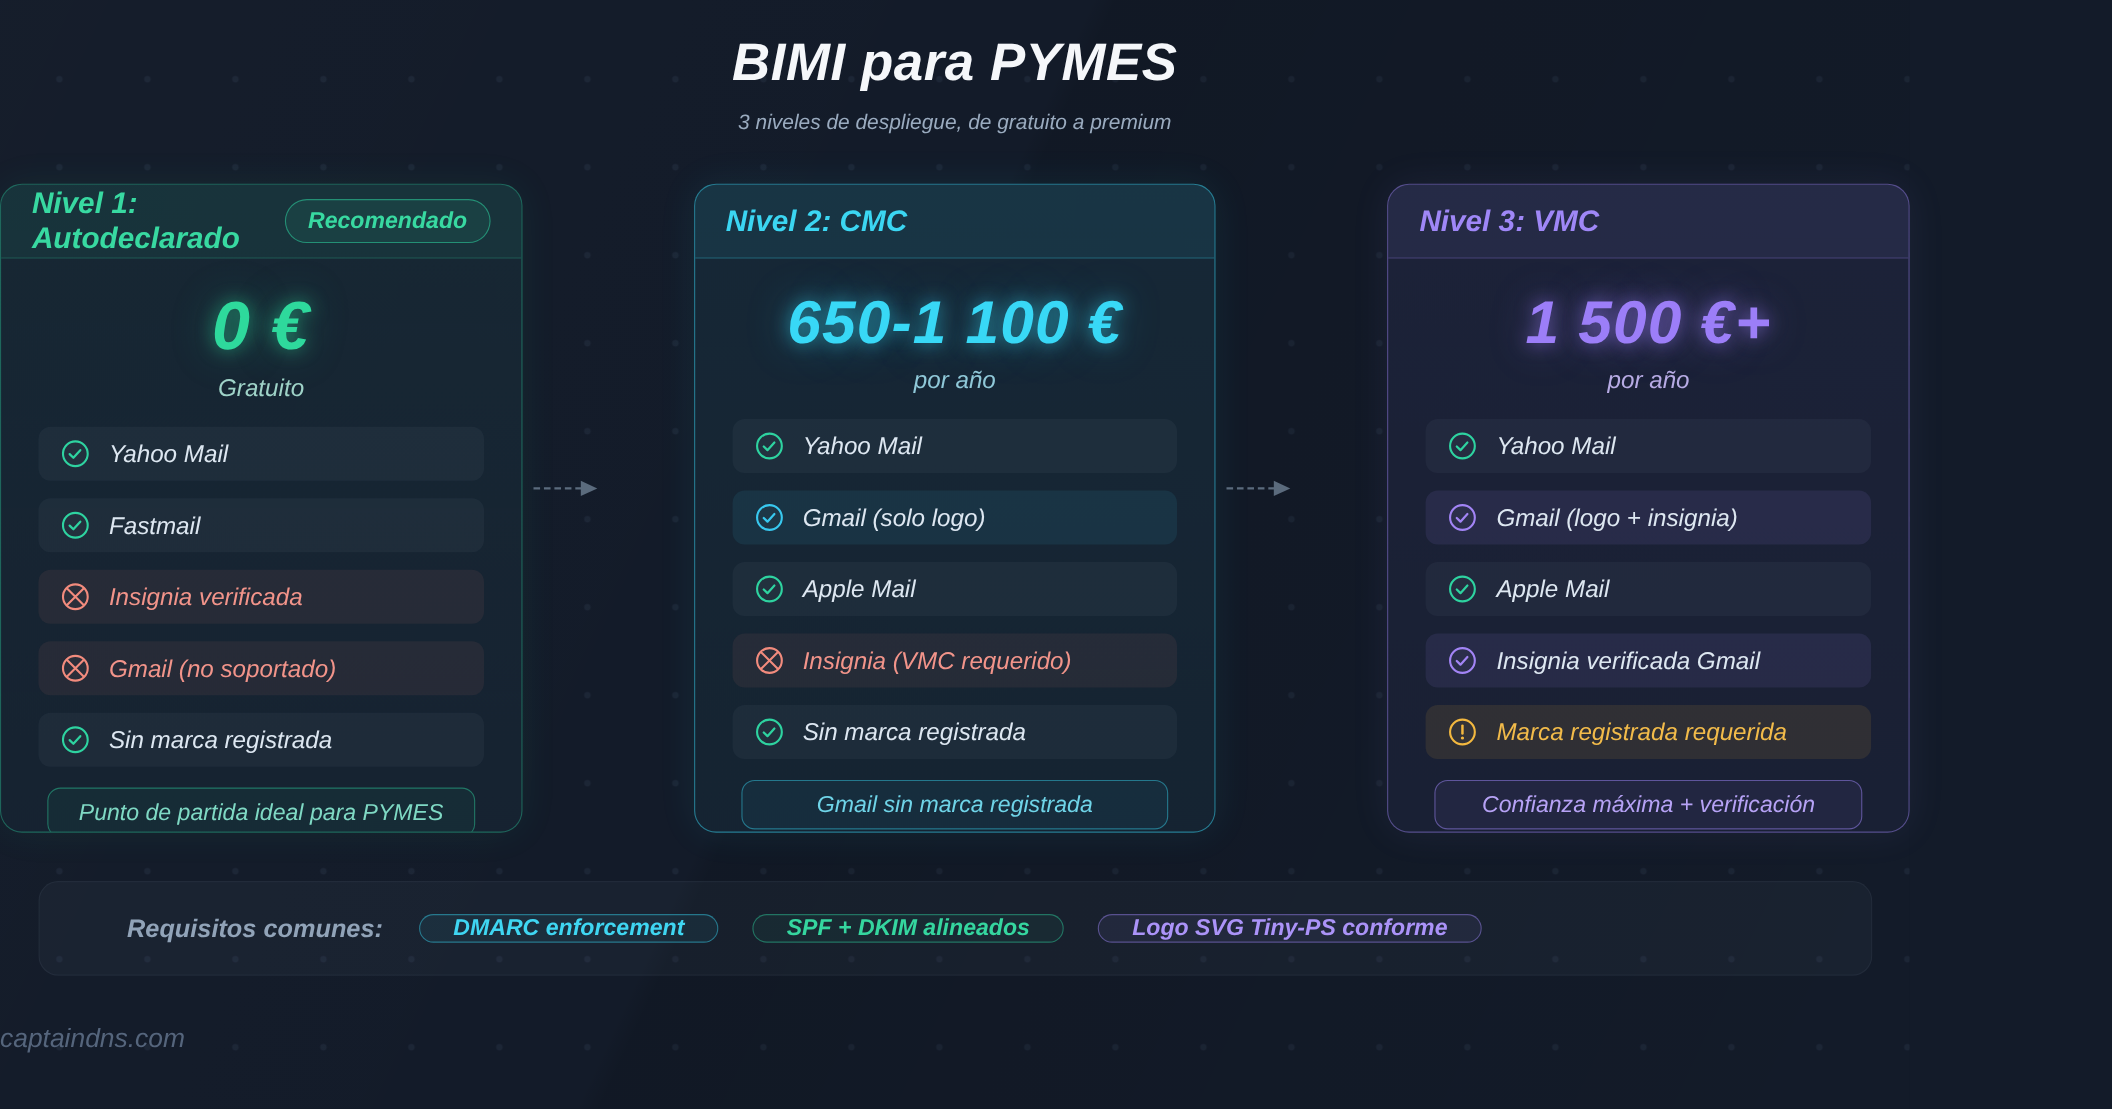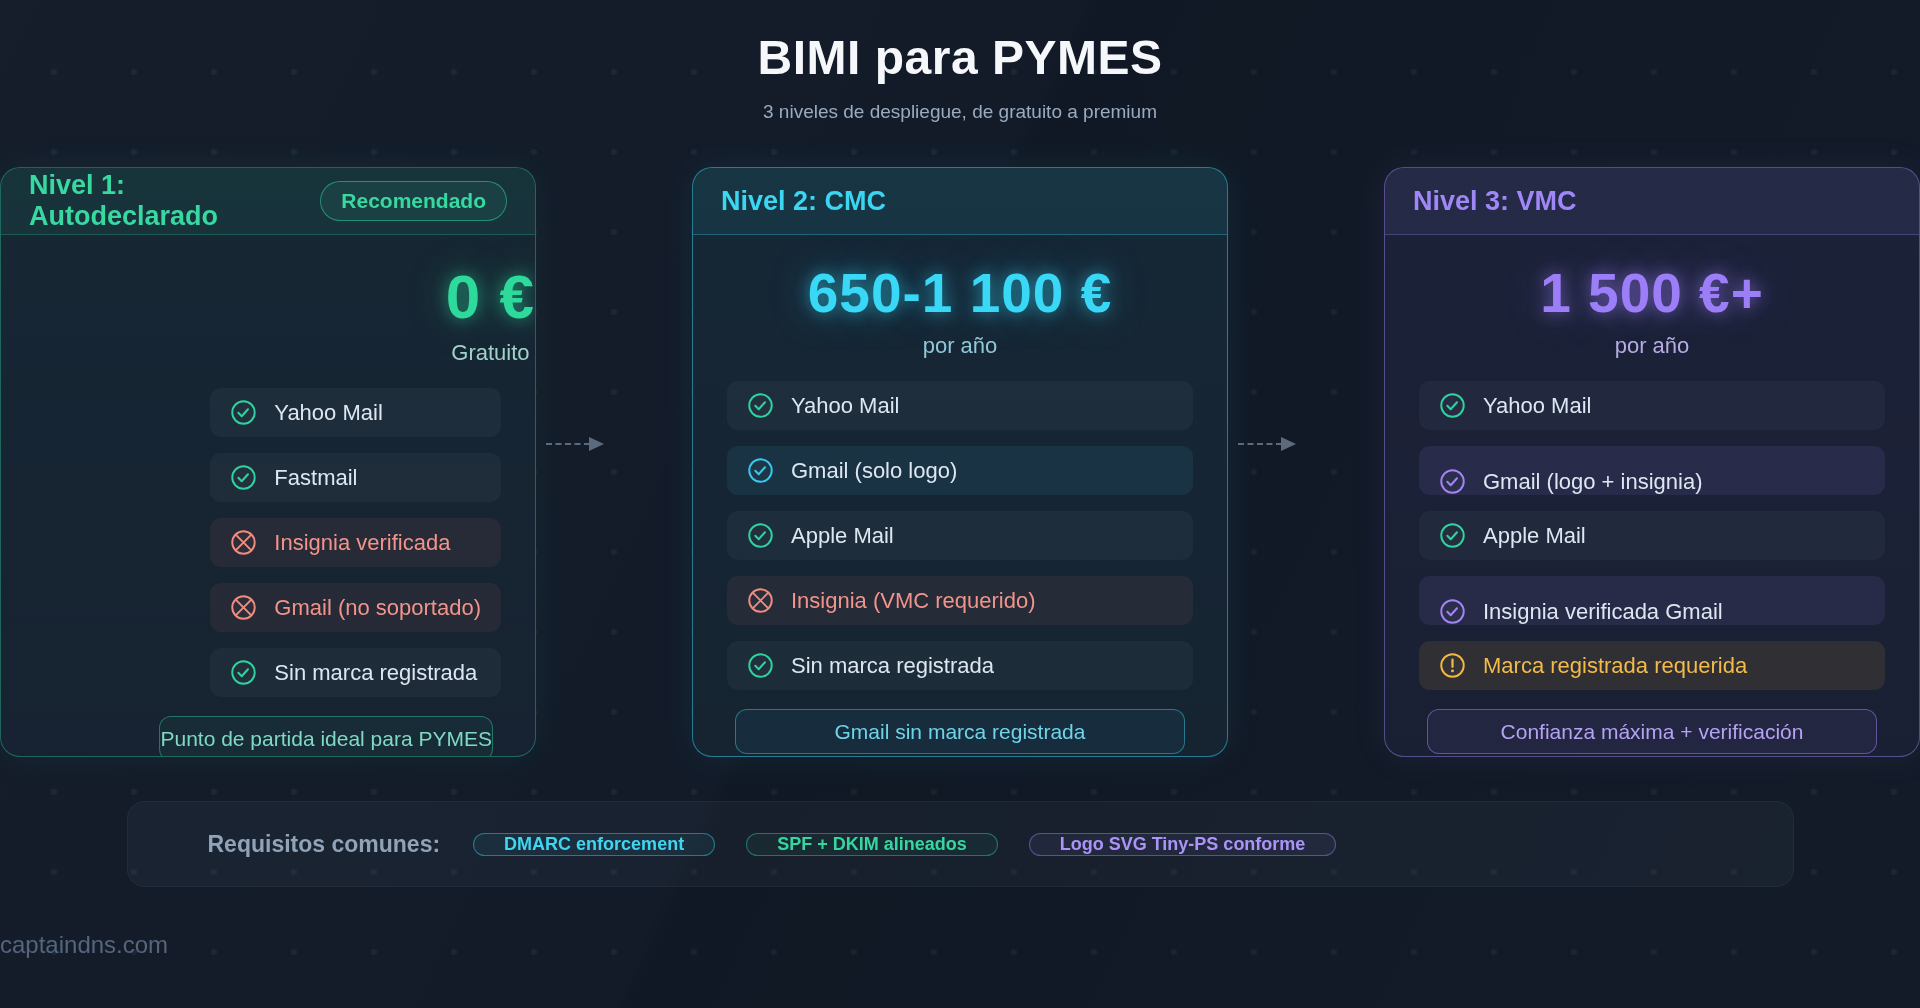--- a/index.html
+++ b/index.html
@@ -4,40 +4,41 @@
 <style>
   * { margin:0; padding:0; box-sizing:border-box; }
   html,body { width:1920px; height:1008px; }
   body {
     font-family:"Liberation Sans", sans-serif;
     background:#131b29;
     color:#dde7f1;
     overflow:hidden;
   }
   .canvas {
-    position:relative; width:1920px; height:1008px;
+    position:relative; width:1736px; height:1008px;
     background:
       linear-gradient(115deg, rgba(255,255,255,0.012) 0%, rgba(0,0,0,0.0) 45%, rgba(0,0,0,0.10) 46%, rgba(0,0,0,0.0) 100%),
       radial-gradient(rgba(120,145,180,0.09) 2.6px, transparent 3.4px),
       #131b29;
     background-size:auto, 80px 80px, auto;
     background-position:0 0, 14px 32px, 0 0;
+    font-style:italic;
   }
   
   .page-head { text-align:center; padding-top:30px; }
   .page-title { font-size:48px; font-weight:800; color:#f5f7fa; letter-spacing:0.5px; }
   .page-subtitle { margin-top:16px; font-size:19px; color:#9aabbf; }
   
   .cards-row { display:flex; justify-content:center; gap:78px; margin-top:44px; align-items:stretch; }
   .card {
     position:relative; width:542px; height:590px;
     border-radius:20px; border:1.5px solid; overflow:hidden;
     display:flex; flex-direction:column;
   }
-  .card.green  { border-color:rgba(46,211,160,0.38); background:linear-gradient(180deg, rgba(46,211,160,0.035), rgba(46,211,160,0.008)), #162130; box-shadow:0 0 36px rgba(46,211,160,0.07);align-items:flex-end; }
+  .card.green  { border-color:rgba(46,211,160,0.38); background:linear-gradient(180deg, rgba(46,211,160,0.035), rgba(46,211,160,0.008)), #162130; box-shadow:0 0 36px rgba(46,211,160,0.07); }
   .card.cyan   { border-color:rgba(56,212,242,0.50); background:linear-gradient(180deg, rgba(56,212,242,0.03), rgba(56,212,242,0.008)), #152230; box-shadow:0 0 36px rgba(56,212,242,0.08); }
   .card.purple { border-color:rgba(157,134,247,0.45); background:linear-gradient(180deg, rgba(157,134,247,0.03), rgba(157,134,247,0.008)), #181f32; box-shadow:0 0 36px rgba(157,134,247,0.08); }
   .card-header {
     height:67px; flex:0 0 67px;
     display:flex; align-items:center; justify-content:space-between;
     padding:0 28px; border-bottom:1px solid;
   }
   .card.green  .card-header { background:rgba(46,211,160,0.07);  border-color:rgba(46,211,160,0.25); }
   .card.cyan   .card-header { background:rgba(56,212,242,0.08);  border-color:rgba(56,212,242,0.30); }
   .card.purple .card-header { background:rgba(157,134,247,0.08); border-color:rgba(157,134,247,0.28); }
@@ -62,21 +63,21 @@
   .rows { display:flex; flex-direction:column; gap:16px; padding:14px 34px 0; flex:1; }
   .row {
     display:flex; align-items:center; gap:17px;
     height:49px; border-radius:11px; padding:0 20px;
     background:rgba(210,228,248,0.045);
     font-size:22px; color:#dde7f1;
   }
   .row.no   { background:rgba(242,139,125,0.075); color:#f2948a; }
   .row.warn { background:rgba(243,184,63,0.10);  color:#f2bb4a; }
   .row.hl-cyan   { background:rgba(56,212,242,0.085); }
-  .row.hl-purple { background:rgba(157,134,247,0.10);align-items:flex-end; }
+  .row.hl-purple { background:rgba(157,134,247,0.10); }
   .row .icn { width:27px; height:27px; flex:0 0 27px; display:block; }
   .icn.green  { color:#2ed3a0; }
   .icn.cyan   { color:#38c8ef; }
   .icn.purple { color:#a284f5; }
   .icn.red    { color:#f28b7d; }
   .icn.amber  { color:#f3b83f; }
   .footnote {
     margin:19px 42px 26px; height:45px; flex:0 0 45px;
     display:flex; align-items:center; justify-content:center;
     border-radius:12px; border:1.2px solid; font-size:21px;
@@ -91,21 +92,21 @@
   .arrow .head { position:absolute; right:0; top:0; width:0; height:0;
     border-left:15px solid #5b6b7d; border-top:7.5px solid transparent; border-bottom:7.5px solid transparent; }
   
   .req-bar {
     margin:44px auto 0; width:1667px; height:86px;
     background:rgba(210,228,248,0.035); border:1px solid rgba(210,228,248,0.05);
     border-radius:18px; display:flex; align-items:center; gap:31px; padding-left:80px;
   }
   .req-label { font-size:23px; font-weight:600; color:#91a3b8; margin-right:2px; }
   .pill {
-    font-size:18px; font-weight:600; border-radius:16px; border:1.3px solid;
+    font-size:21px; font-weight:600; border-radius:16px; border:1.3px solid;
     padding:0 30px;
   }
   .pill.cyan   { color:#3fd6f2; border-color:rgba(56,212,242,0.45);  background:rgba(56,212,242,0.07); }
   .pill.green  { color:#35d69f; border-color:rgba(46,211,160,0.45);  background:rgba(46,211,160,0.055); }
   .pill.purple { color:#ab93f8; border-color:rgba(157,134,247,0.45); background:rgba(157,134,247,0.08); }
   
   .site { text-align:left; margin-top:44px; font-size:24px; color:#55657c; }
 </style>
 </head>
 <body>

